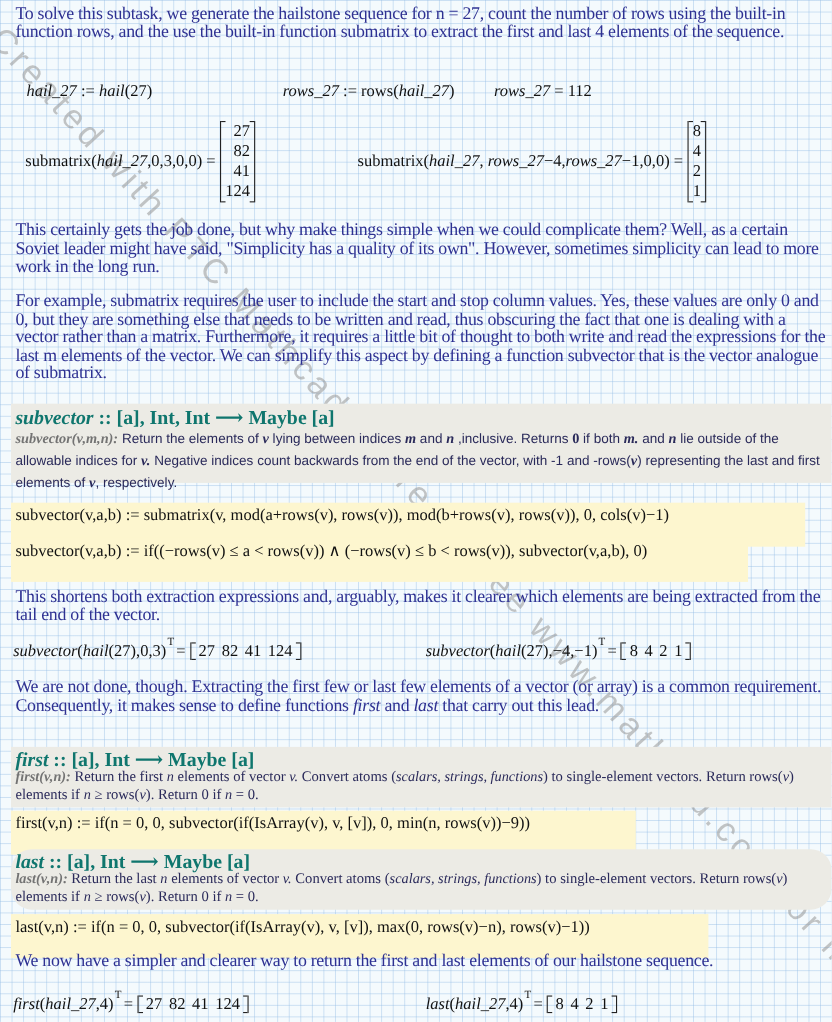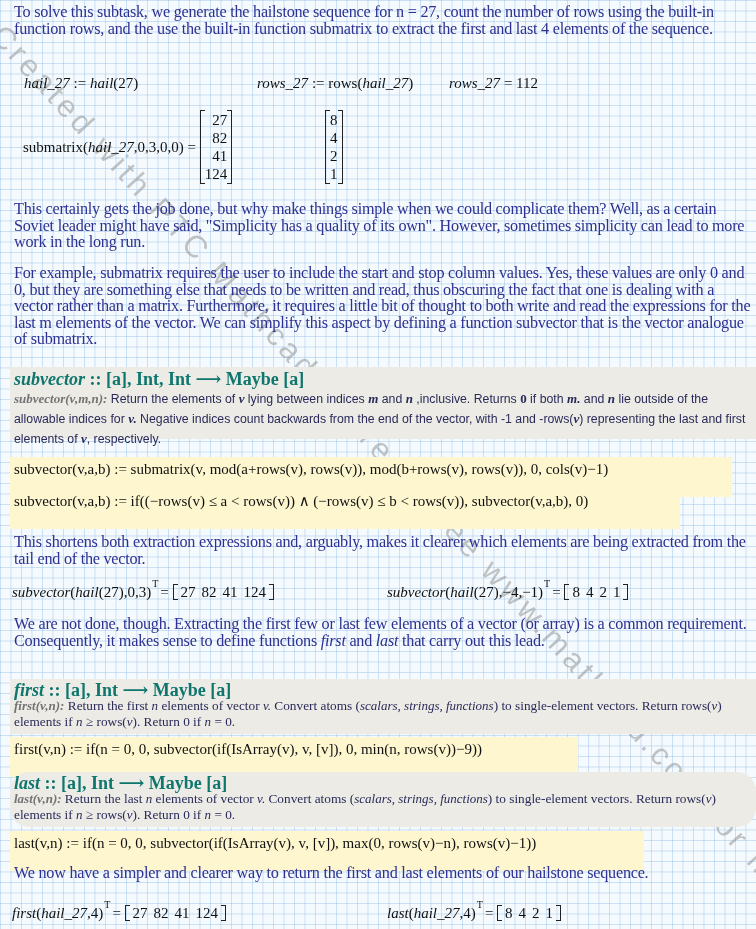--- a/index.html
+++ b/index.html
@@ -92,20 +92,21 @@
   <span class="mtx">
       <span class="col">
     <span>27</span>
     <span>82</span>
     <span>41</span>
     <span>124</span>
   </span>
     </span>
 </div>
 <div class="abs math" style="left:325px; top:110px;">
+  <span style="vertical-align:middle;"><span>submatrix</span>(<i>hail_27</i>, <i>rows_27</i><span>−4,</span><i>rows_27</i><span>−1,0,0</span>) =</span>
   <span class="mtx">
       <span class="col">
     <span>8</span>
     <span>4</span>
     <span>2</span>
     <span>1</span>
   </span>
     </span>
 </div>
 

